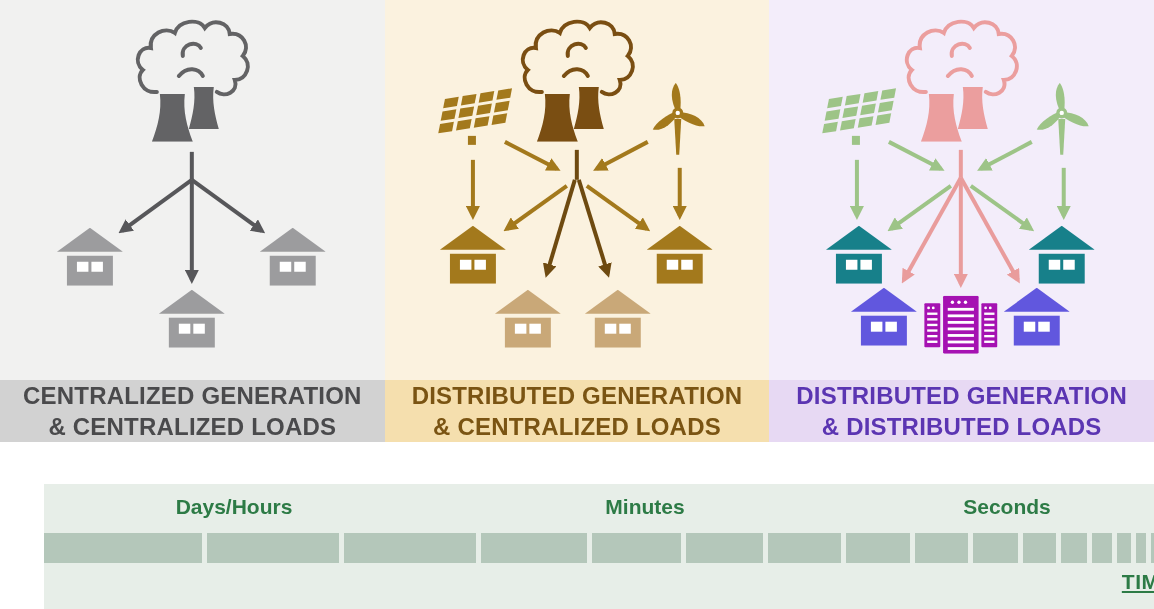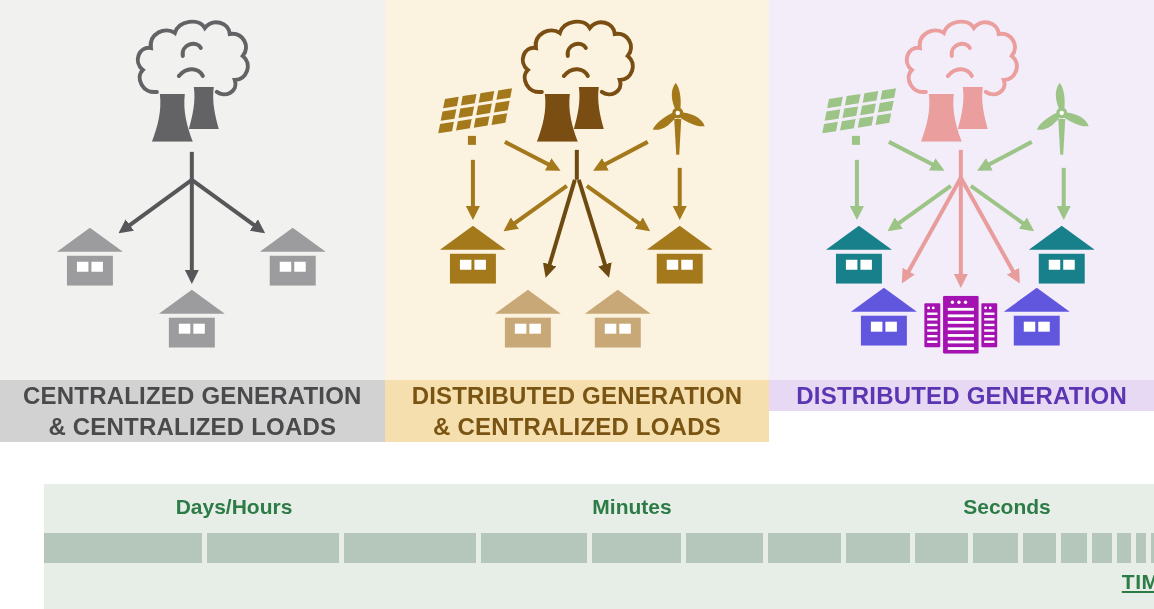--- a/index.html
+++ b/index.html
@@ -13,21 +13,21 @@
   .panel-band .line { font-size:24px; font-weight:bold; line-height:31px; letter-spacing:0.2px; }
   .p1 .panel-art { background:var(--p1-bg); }
   .p1 .panel-band { background:var(--p1-band); color:var(--p1-title); }
   .p2 .panel-art { background:var(--p2-bg); }
   .p2 .panel-band { background:var(--p2-band); color:var(--p2-title); }
   .p3 .panel-art { background:var(--p3-bg); }
   .p3 .panel-band { background:var(--p3-band); color:var(--p3-title); }
   .timeline { position:relative; width:100%; height:125px; background:var(--tl-bg);margin-left:44px; }
   .tl-label { position:absolute; top:11px; transform:translateX(-50%); font-size:21px; font-weight:bold; color:var(--tl-text); white-space:nowrap; }
   .tl-label.days { left:190px; }
-  .tl-label.minutes { left:588px; }
+  .tl-label.minutes { left:601px; }
   .tl-label.seconds { left:963px; }
   .tl-bar { position:absolute; left:0; top:49px; height:30px; display:flex; align-items:center; gap:5px; }
   .seg { height:30px; flex:0 0 auto; background:var(--tl-bar); }
   .tl-arrow { width:0; height:0; flex:0 0 auto;
     border-top:17px solid transparent; border-bottom:17px solid transparent;
     border-left:16px solid var(--tl-bar); margin-left:-2px; }
   .tl-time { position:absolute; right:24px; top:86px; font-size:21px; font-weight:bold; letter-spacing:0.5px; color:var(--tl-text);text-decoration:underline; }
   .defs-holder { position:absolute; width:0; height:0; overflow:hidden; }
 </style>
 </head>
@@ -208,20 +208,21 @@
           </g>
           <use href="#sym-house" x="57" y="226" width="66" height="58" style="color:var(--p3-teal)"></use>
           <use href="#sym-house" x="260" y="226" width="66" height="58" style="color:var(--p3-teal)"></use>
           <use href="#sym-house" x="82" y="288" width="66" height="58" style="color:var(--p3-purple)"></use>
           <use href="#sym-house" x="235" y="288" width="66" height="58" style="color:var(--p3-purple)"></use>
           <use href="#sym-server" x="155" y="296" width="74" height="58" style="color:var(--p3-magenta)"></use>
         </svg>
       </div>
       <div class="panel-band">
         <div class="line">DISTRIBUTED GENERATION</div>
+        <div class="line">&amp; DISTRIBUTED LOADS</div>
       </div>
     </div>
 
   </div>
 
   <div class="timeline">
     <div class="tl-label days">Days/Hours</div>
     <div class="tl-label minutes">Minutes</div>
     <div class="tl-label seconds">Seconds</div>
     <div class="tl-bar">

